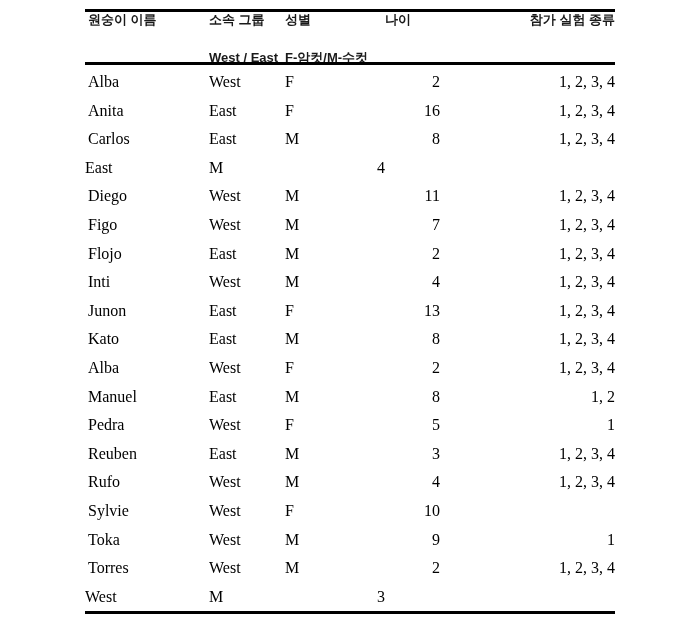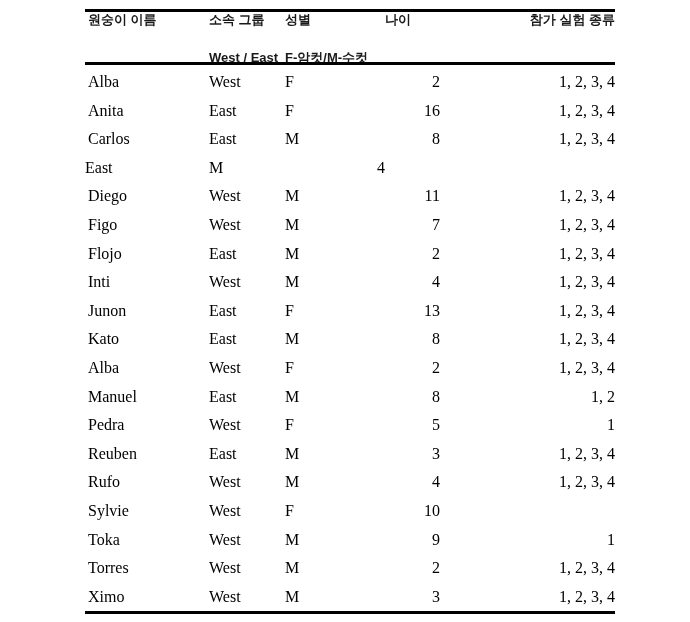--- a/index.html
+++ b/index.html
@@ -215,21 +215,20 @@
 
         <div class="tr">
           <div class="td c1">Torres</div>
           <div class="td c2">West</div>
           <div class="td c3">M</div>
           <div class="td c4">2</div>
           <div class="td c5">1, 2, 3, 4</div>
         </div>
 
         <div class="tr">
-          <div class="td c1">Ximo</div>
           <div class="td c2">West</div>
           <div class="td c3">M</div>
           <div class="td c4">3</div>
           <div class="td c5">1, 2, 3, 4</div>
         </div>
       </div>
 
   </div>
 </div>
 

